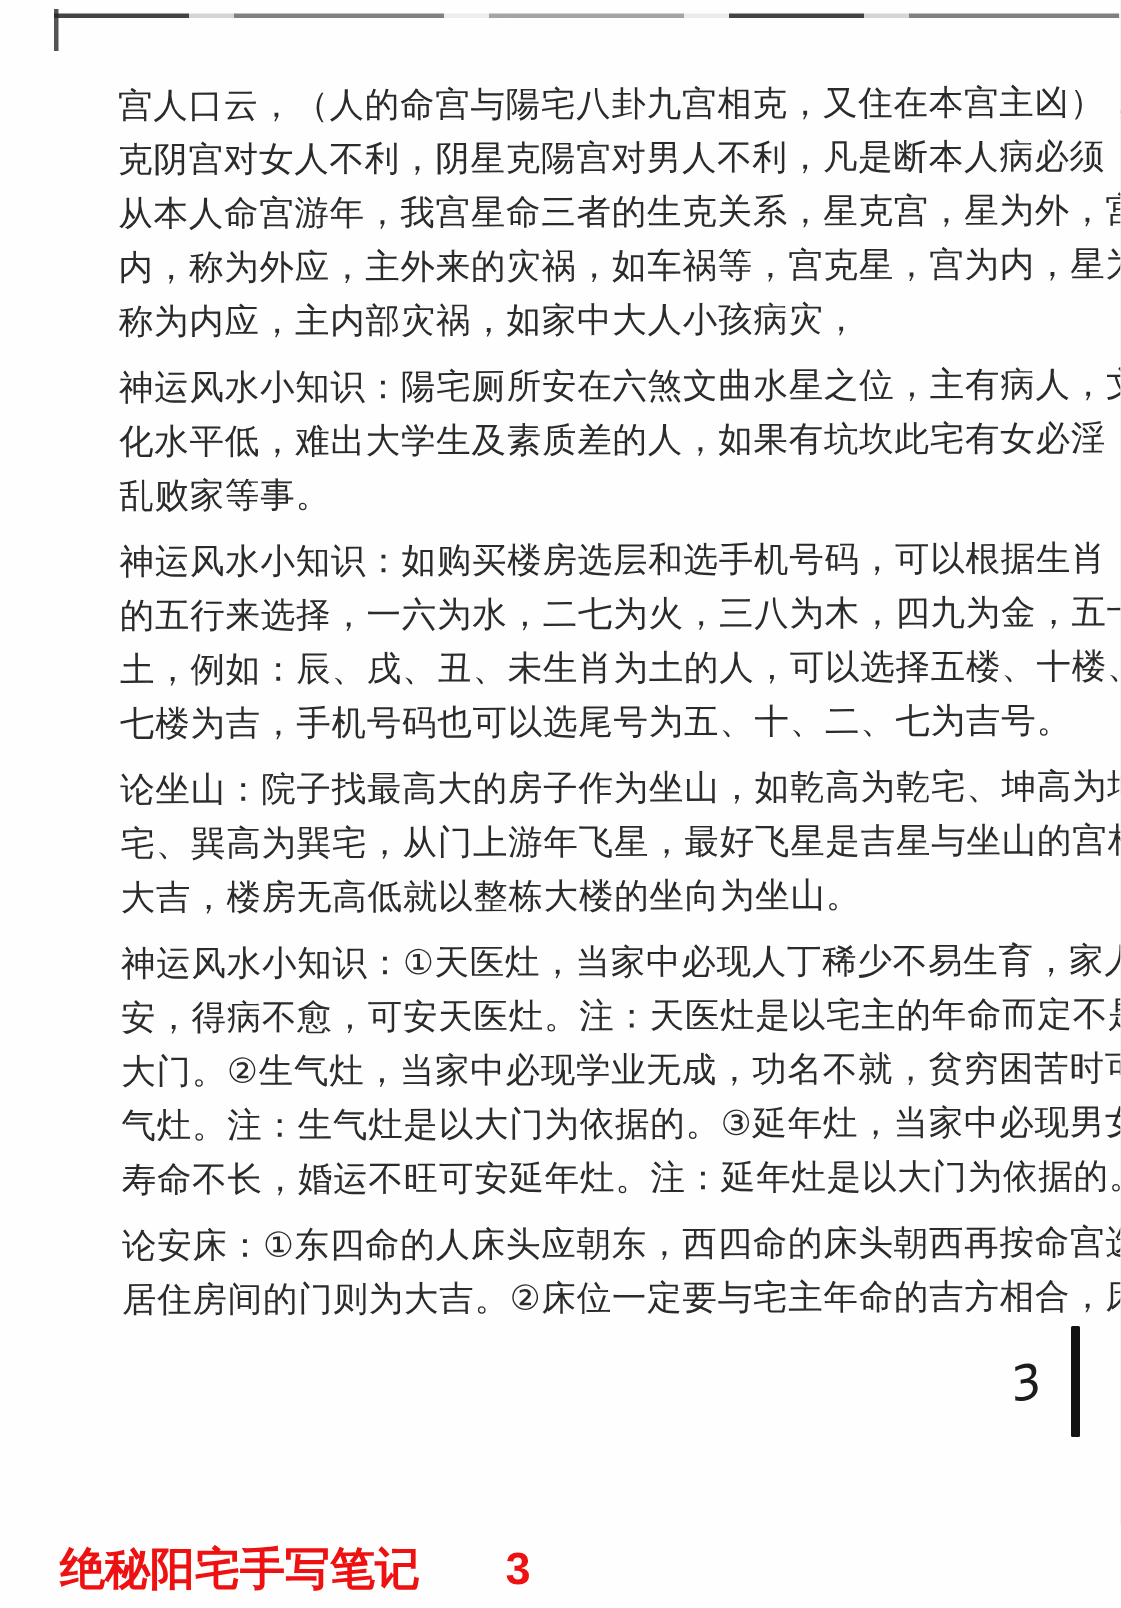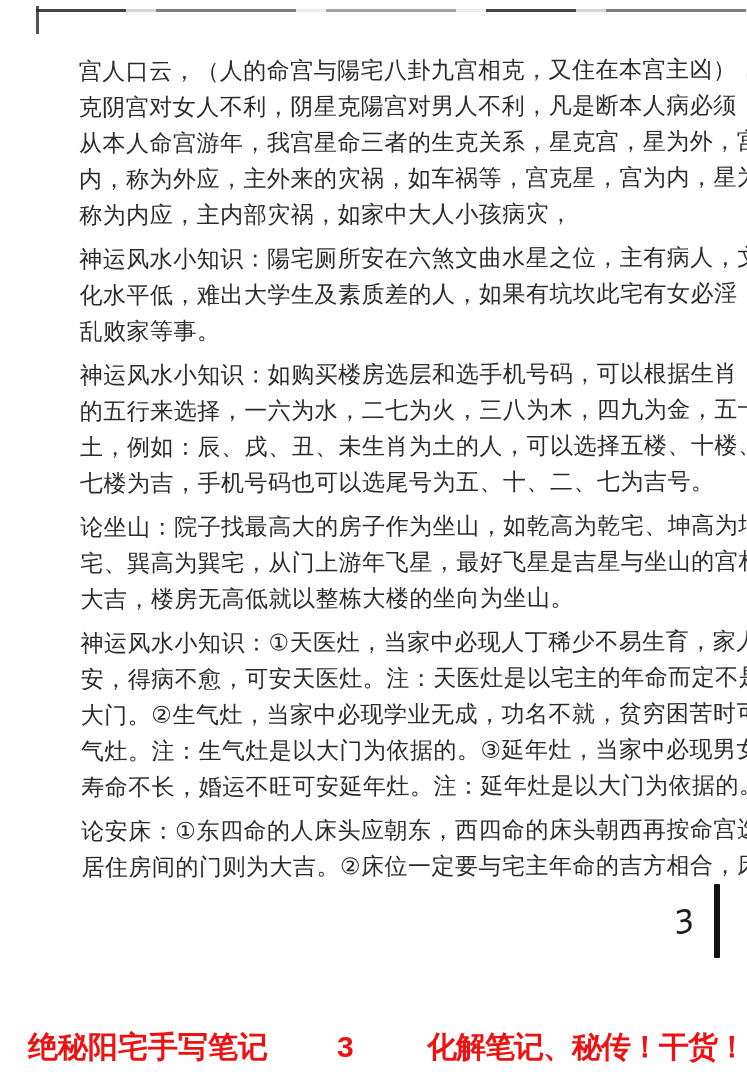--- a/index.html
+++ b/index.html
@@ -71,21 +71,21 @@
   .footer-text {
     position: absolute;
     top: 1030px;
     font-family: "Liberation Sans", sans-serif;
     font-weight: 700;
     font-size: 30px;
     line-height: 34px;
     letter-spacing: 0px;
     white-space: nowrap;
   }
-  .footer-left  { left: 28px; }
+  .footer-left  { left: 40px; }
   .footer-center{ left: 337px; }
   .footer-right { left: 427px; letter-spacing: -1px; }
 </style>
 </head>
 <body>
 
 <div class="page">
 
   <div class="scan-line-top"></div>
   <div class="scan-tick-corner"></div>
@@ -126,15 +126,14 @@
         <div class="hw-line">居住房间的门则为大吉。②床位一定要与宅主年命的吉方相合，床</div>
       </div>
     </div>
 
   <div class="hw-pagenum">3</div>
 
   <div class="scan-bar-right"></div>
 
   <div class="footer-text footer-left" style="color: rgb(238, 17, 17);">绝秘阳宅手写笔记</div>
   <div class="footer-text footer-center" style="color: rgb(238, 17, 17);">3</div>
-  <div class="footer-text footer-right" style="color: rgb(238, 17, 17);">化解笔记、秘传！干货！</div>
 
 </div>
 
 </body></html>

